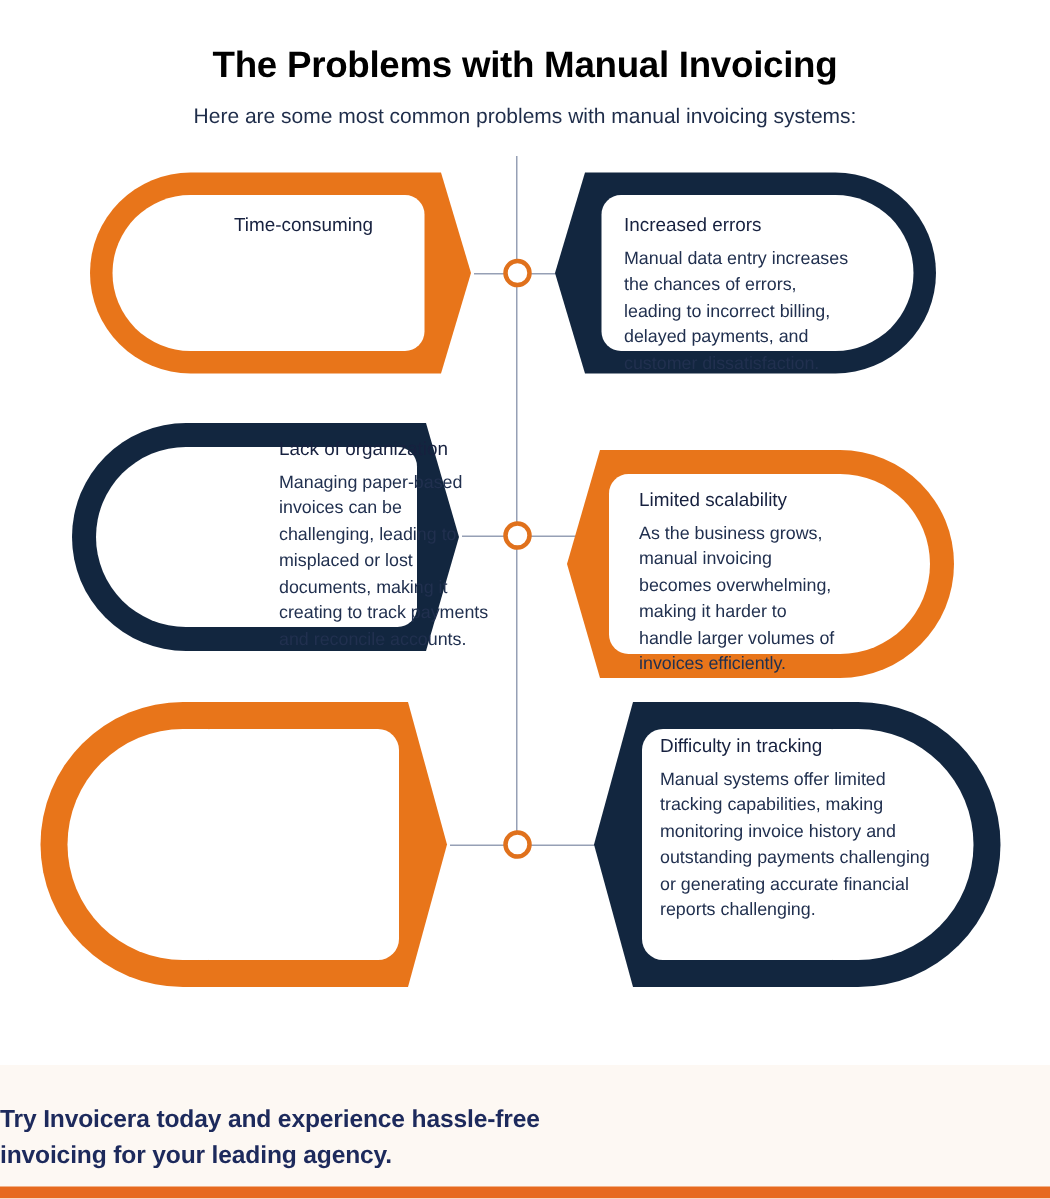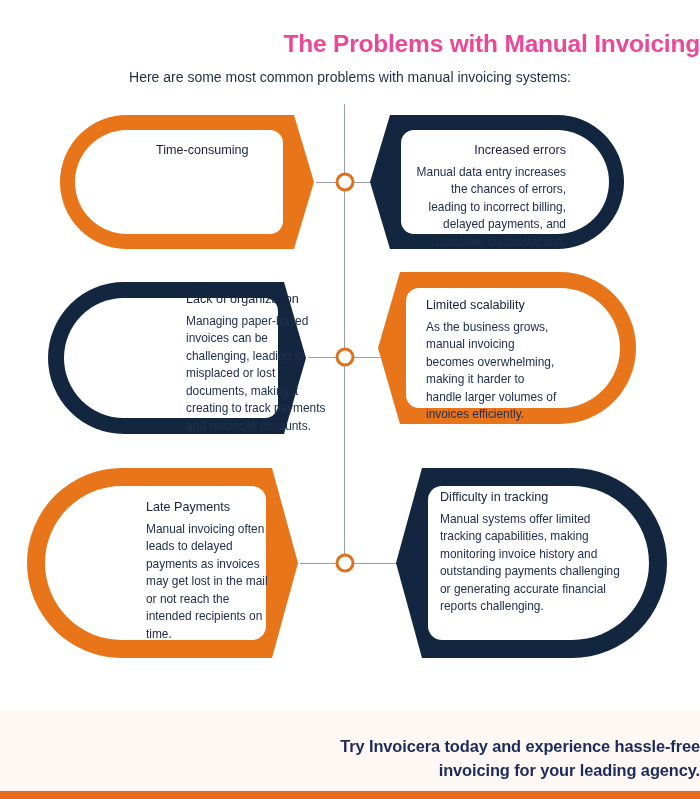--- a/index.html
+++ b/index.html
@@ -28,25 +28,24 @@
     position: absolute;
     left: 0;
     top: 0;
     width: 700px;
     text-align: center;
   }
 
   .title {
     font-size: 24.5px;
     font-weight: bold;
-    color: #ec4899;
+    color: #000000;
     letter-spacing: -0.2px;
     margin-top: 29px;
     line-height: 1.2;
-    text-align: right;
   }
 
   .subtitle {
     font-size: 14px;
     font-weight: 400;
     color: #1f2d4a;
     margin-top: 10px;
     line-height: 1.3;
   }
 
@@ -112,21 +111,21 @@
   }
 
   
   .footer {
     position: absolute;
     left: 0;
     top: 710px;
     width: 700px;
     height: 89px;
     background: #fdf8f3;
-    text-align: right;
+    text-align: left;
   }
 
   .footer-text {
     font-size: 16.4px;
     font-weight: bold;
     color: #1d2a5c;
     line-height: 1.45;
     padding-top: 25px;
     letter-spacing: -0.1px;
   }
@@ -169,21 +168,21 @@
     <svg width="262" height="142" viewBox="0 0 262 142">
       <path d="M71,4 H238 L258,71 L238,138 H71 A67,67 0 0 1 71,4 Z" fill="#e8751a" stroke="none"></path>
       <rect x="75" y="19" width="152" height="104" rx="13" fill="#ffffff"></rect>
       <path d="M71,19 A52,52 0 0 0 71,123 H88 V19 Z" fill="#ffffff"></path>
     </svg>
     <div class="card-text" style="left:100px; top:32px; width:122px;">
       <div class="card-heading">Time-consuming</div>
     </div>
   </div>
 
-  <div class="card" style="left:366px; top:111px; width:262px; height:142px;text-align:right;">
+  <div class="card" style="left:366px; top:111px; width:262px; height:142px;">
     <svg width="262" height="142" viewBox="0 0 262 142">
       <path d="M191,4 H24 L4,71 L24,138 H191 A67,67 0 0 0 191,4 Z" fill="#12263f" stroke="none"></path>
       <rect x="35" y="19" width="152" height="104" rx="13" fill="#ffffff"></rect>
       <path d="M191,19 A52,52 0 0 1 191,123 H174 V19 Z" fill="#ffffff"></path>
     </svg>
     <div class="card-text" style="left:50px; top:32px; width:150px;">
       <div class="card-heading">Increased errors</div>
       <div class="card-body">Manual data entry increases the chances of errors, leading to incorrect billing, delayed payments, and customer dissatisfaction.</div>
     </div>
   </div>
@@ -193,42 +192,38 @@
       <path d="M80,4 H240 L262,80 L240,156 H80 A76,76 0 0 1 80,4 Z" fill="#12263f" stroke="none"></path>
       <rect x="84" y="20" width="150" height="120" rx="13" fill="#ffffff"></rect>
       <path d="M80,20 A60,60 0 0 0 80,140 H97 V20 Z" fill="#ffffff"></path>
     </svg>
     <div class="card-text" style="left:105px; top:14px; width:142px;margin-left:37px;">
       <div class="card-heading">Lack of organization</div>
       <div class="card-body">Managing paper-based invoices can be challenging, leading to misplaced or lost documents, making it creating to track payments and reconcile accounts.</div>
     </div>
   </div>
 
-  <div class="card" style="left:374px; top:268px; width:266px; height:160px;">
+  <div class="card" style="left:374px; top:296px; width:266px; height:160px;">
     <svg width="266" height="160" viewBox="0 0 266 160">
       <path d="M186,4 H26 L4,80 L26,156 H186 A76,76 0 0 0 186,4 Z" fill="#e8751a" stroke="none"></path>
       <rect x="32" y="20" width="150" height="120" rx="13" fill="#ffffff"></rect>
       <path d="M186,20 A60,60 0 0 1 186,140 H169 V20 Z" fill="#ffffff"></path>
     </svg>
     <div class="card-text" style="left:52px; top:30px; width:132px;">
       <div class="card-heading">Limited scalability</div>
       <div class="card-body">As the business grows, manual invoicing becomes overwhelming, making it harder to handle larger volumes of invoices efficiently.</div>
     </div>
   </div>
 
   <div class="card" style="left:26px; top:463px; width:276px; height:200px;">
     <svg width="276" height="200" viewBox="0 0 276 200">
       <path d="M96,5 H246 L272,100 L246,195 H96 A95,95 0 0 1 96,5 Z" fill="#e8751a" stroke="none"></path>
       <rect x="100" y="23" width="140" height="154" rx="14" fill="#ffffff"></rect>
       <path d="M96,23 A77,77 0 0 0 96,177 H113 V23 Z" fill="#ffffff"></path>
     </svg>
-    <div class="card-text" style="left:120px; top:37px; width:132px;">
-      <div class="card-heading">Late Payments</div>
-      <div class="card-body">Manual invoicing often leads to delayed payments as invoices may get lost in the mail or not reach the intended recipients on time.</div>
-    </div>
   </div>
 
   <div class="card" style="left:392px; top:463px; width:276px; height:200px;">
     <svg width="276" height="200" viewBox="0 0 276 200">
       <path d="M180,5 H30 L4,100 L30,195 H180 A95,95 0 0 0 180,5 Z" fill="#12263f" stroke="none"></path>
       <rect x="36" y="23" width="140" height="154" rx="14" fill="#ffffff"></rect>
       <path d="M180,23 A77,77 0 0 1 180,177 H163 V23 Z" fill="#ffffff"></path>
     </svg>
     <div class="card-text" style="left:48px; top:27px; width:186px;">
       <div class="card-heading">Difficulty in tracking</div>

